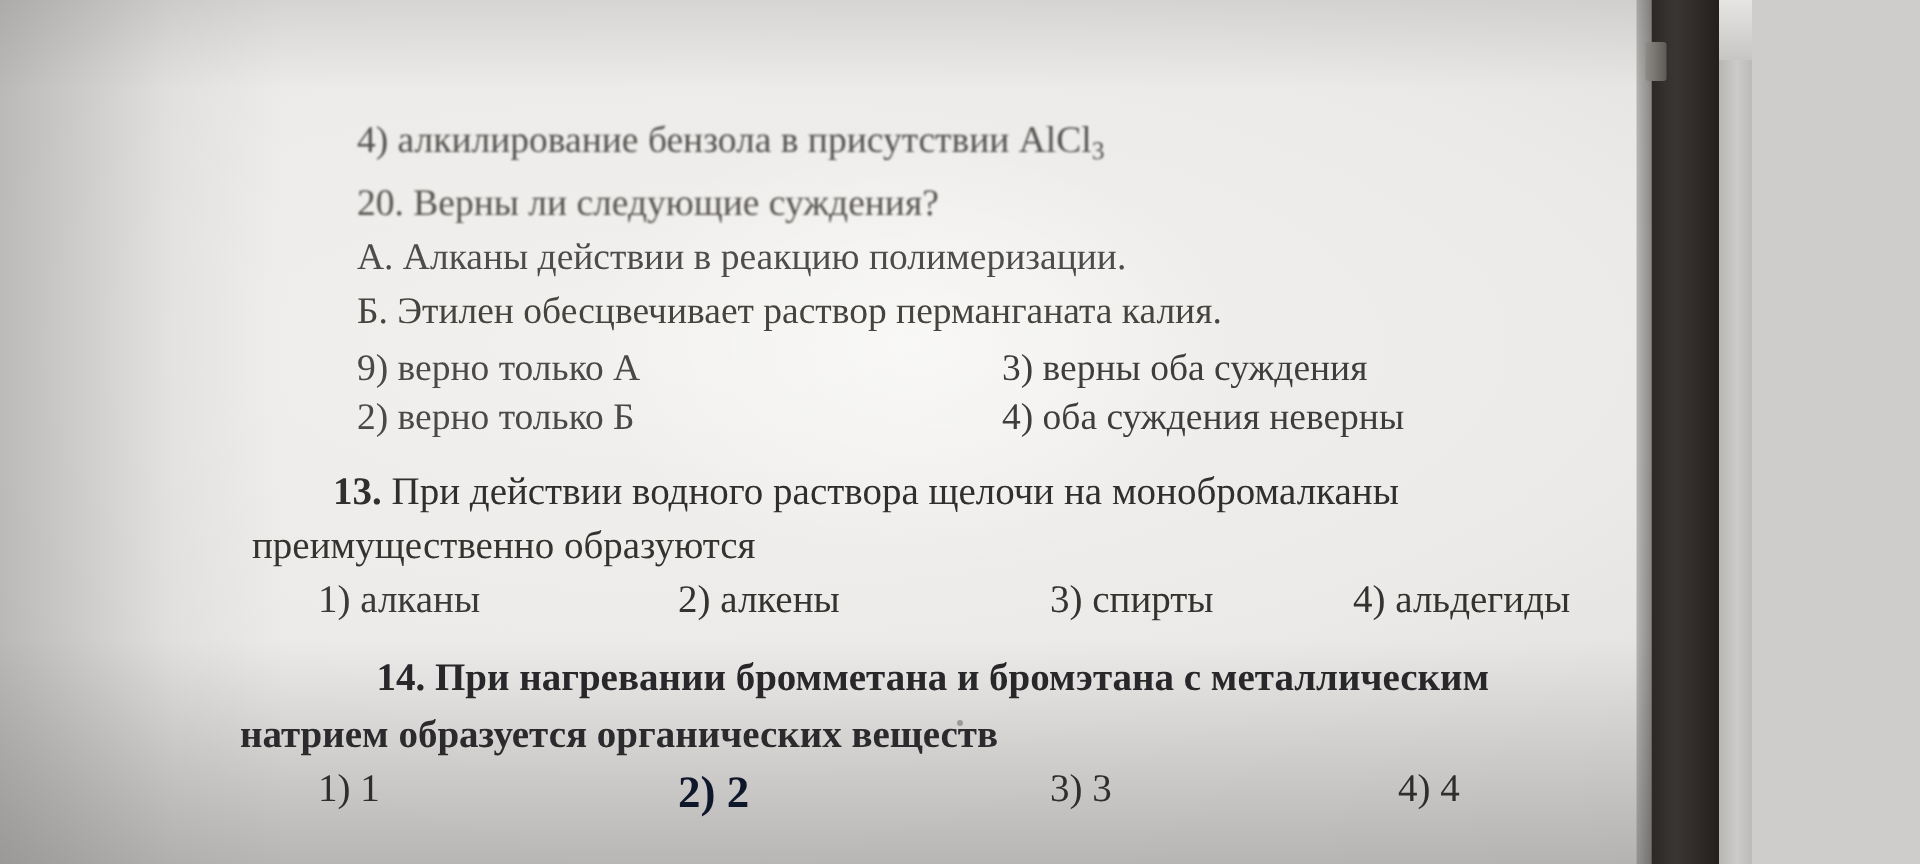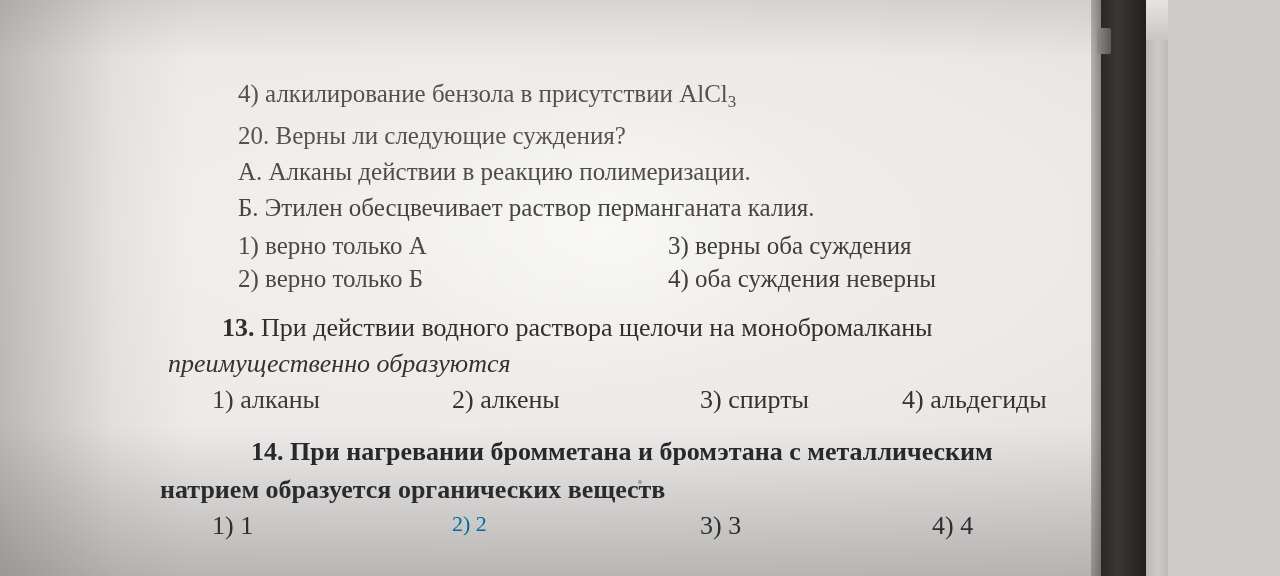--- a/index.html
+++ b/index.html
@@ -122,30 +122,30 @@
   #l-q11-opt4  { left: 238px; top: 80px;  font-size: 25px; color: #53514f; }
   #l-q12       { left: 238px; top: 122px; font-size: 25px; color: #56534f; }
   #l-q12-a     { left: 238px; top: 158px; font-size: 25px; color: #4e4c4a; }
   #l-q12-b     { left: 238px; top: 194px; font-size: 25px; color: #46443f; }
   #l-q12-o1    { left: 238px; top: 232px; font-size: 25px; color: #4b4947; }
   #l-q12-o2    { left: 238px; top: 265px; font-size: 25px; color: #4b4947; }
   #l-q12-o3    { left: 668px; top: 232px; font-size: 25px; color: #3f3d3b; }
   #l-q12-o4    { left: 668px; top: 265px; font-size: 25px; color: #3f3d3b; }
 
   #l-q13-1     { left: 222px; top: 314px; font-size: 26px; color: #302f2e; }
-  #l-q13-2     { left: 168px; top: 350px; font-size: 26px; color: #34332f; font-style: italic; }
+  #l-q13-2     { left: 168px; top: 350px; font-size: 26px; color: #34332f; }
   #l-q13-o1    { left: 212px; top: 386px; font-size: 26px; color: #3c3a38; }
   #l-q13-o2    { left: 452px; top: 386px; font-size: 26px; color: #35332f; }
   #l-q13-o3    { left: 700px; top: 386px; font-size: 26px; color: #35332f; }
   #l-q13-o4    { left: 902px; top: 386px; font-size: 26px; color: #35332f; }
 
   #l-q14-1     { left: 222px; top: 438px; font-size: 26px; color: #28272a; margin-left: 29px; }
   #l-q14-2     { left: 160px; top: 476px; font-size: 26px; color: #2b2a2c; }
   #l-q14-o1    { left: 212px; top: 512px; font-size: 26px; color: #2f2e2f; }
-  #l-q14-o2    { left: 452px; top: 512px; font-size: 22px; color: #0369a1; }
+  #l-q14-o2    { left: 452px; top: 512px; font-size: 30px; color: #0f172a; font-weight: bold; }
   #l-q14-o3    { left: 700px; top: 512px; font-size: 26px; color: #2f2e2f; }
   #l-q14-o4    { left: 932px; top: 512px; font-size: 26px; color: #2f2e2f; }
 
   .blur-soft { filter: blur(0.35px); }
   .blur-more { filter: blur(0.55px); }
 
   
   .speck {
     position: absolute;
     left: 638px; top: 480px;
@@ -167,21 +167,21 @@
   <div class="paper-shade-bottom"></div>
 
   <div class="text-layer">
 
     <div class="line blur-more faded" id="l-q11-opt4"><span>4) алкилирование бензола в присутствии AlCl</span><sub>3</sub></div>
 
     <div class="line blur-more" id="l-q12">20. Верны ли следующие суждения?</div>
     <div class="line blur-soft" id="l-q12-a">А.  Алканы действии в реакцию полимеризации.</div>
     <div class="line blur-soft" id="l-q12-b">Б.  Этилен обесцвечивает раствор перманганата калия.</div>
 
-    <div class="line blur-soft" id="l-q12-o1">1) верно только А</div>
+    <div class="line blur-soft" id="l-q12-o1">9) верно только А</div>
     <div class="line blur-soft" id="l-q12-o2">2) верно только Б</div>
     <div class="line" id="l-q12-o3">3) верны оба суждения</div>
     <div class="line" id="l-q12-o4">4) оба суждения неверны</div>
 
     <div class="line" id="l-q13-1"><span class="b">13.</span><span> При действии водного раствора щелочи на монобромалканы</span></div>
     <div class="line" id="l-q13-2">преимущественно образуются</div>
     <div class="line" id="l-q13-o1">1) алканы</div>
     <div class="line" id="l-q13-o2">2) алкены</div>
     <div class="line" id="l-q13-o3">3) спирты</div>
     <div class="line" id="l-q13-o4">4) альдегиды</div>

